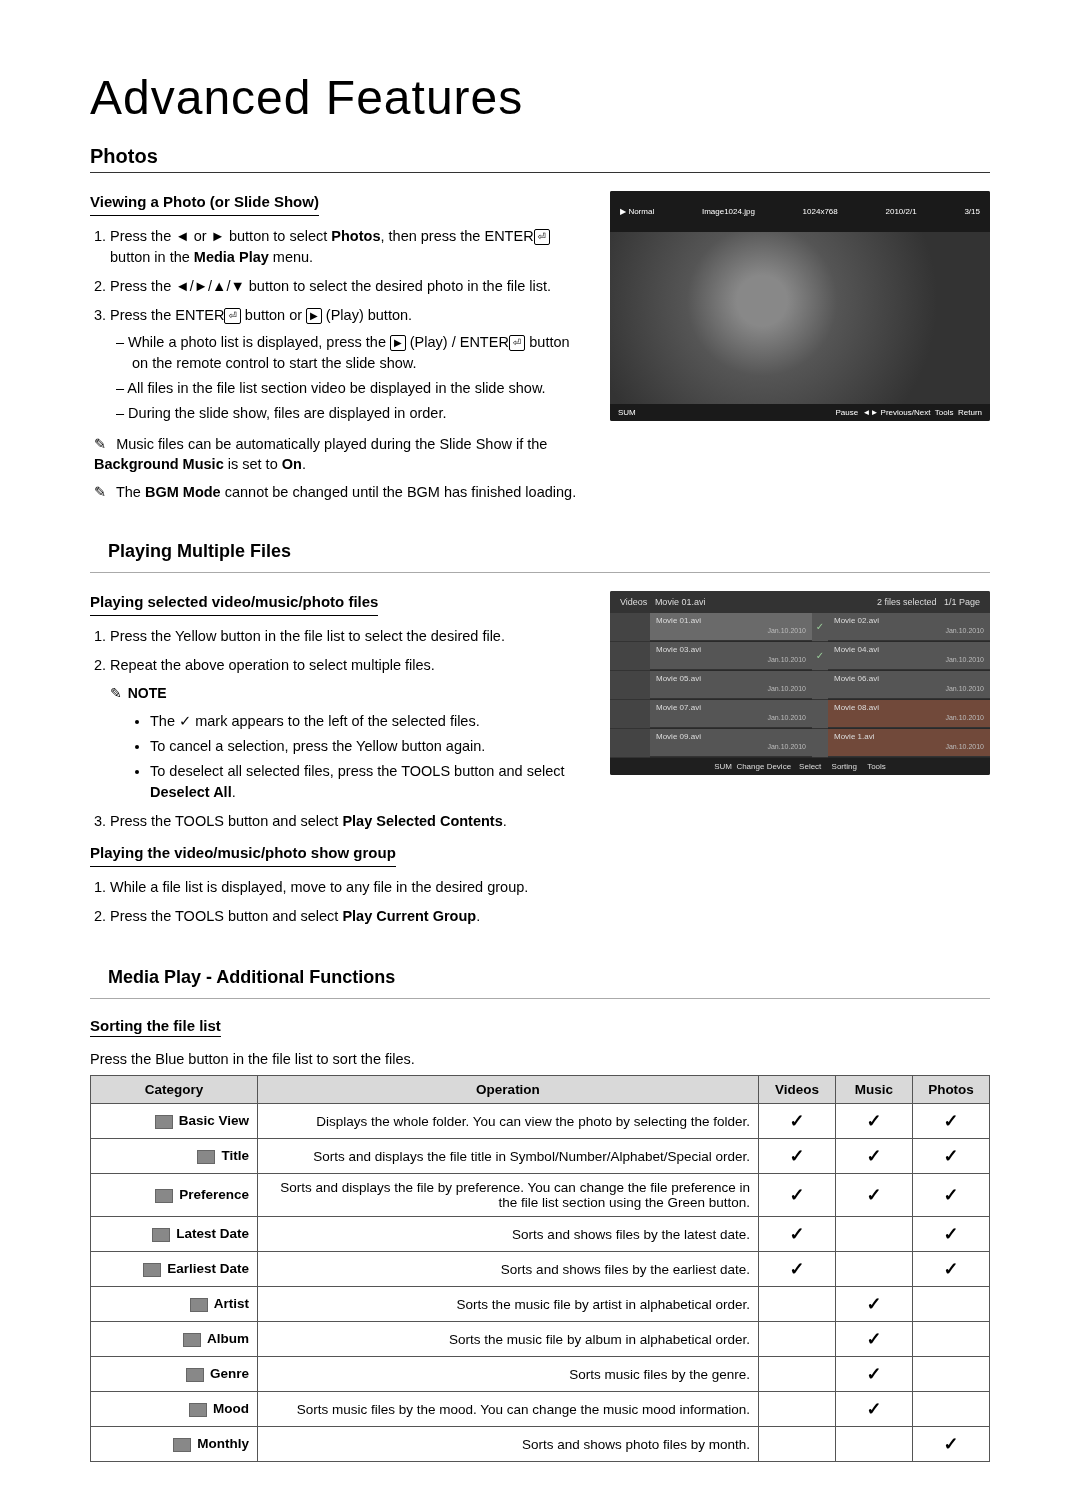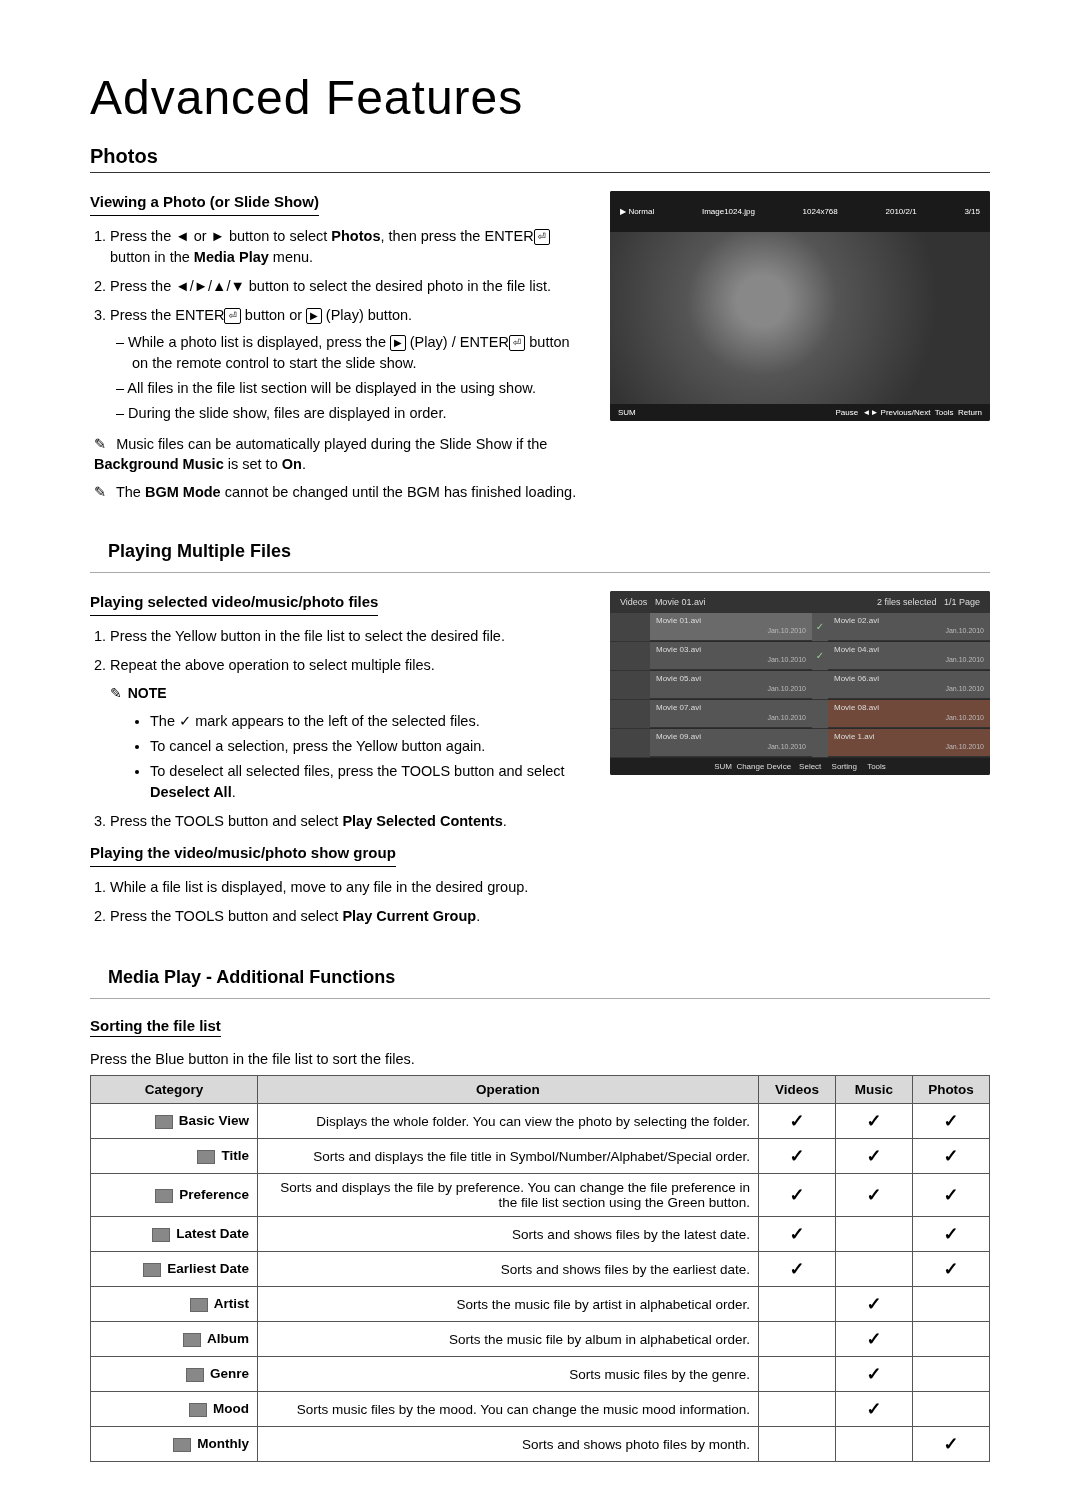--- a/index.html
+++ b/index.html
@@ -252,21 +252,21 @@
       <div class="sub-heading">Viewing a Photo (or Slide Show)</div>
       <ol class="instructions">
         <li>
           <span>Press the ◄ or ► button to select </span><b>Photos</b><span>, then press the ENTER</span><span class="icon-inline">⏎</span><span> button in the </span><b>Media Play</b><span> menu.</span>
         </li>
         <li>Press the ◄/►/▲/▼ button to select the desired photo in the file list.</li>
         <li>
           <span>Press the ENTER</span><span class="icon-inline">⏎</span><span> button or </span><span class="icon-inline">▶</span><span> (Play) button.</span>
           <ul class="dash">
             <li><span>While a photo list is displayed, press the </span><span class="icon-inline">▶</span><span> (Play) / ENTER</span><span class="icon-inline">⏎</span><span> button on the remote control to start the slide show.</span></li>
-            <li>All files in the file list section will be displayed in the using show.</li>
+            <li>All files in the file list section video be displayed in the slide show.</li>
             <li>During the slide show, files are displayed in order.</li>
           </ul>
         </li>
       </ol>
       <div class="note-line note-icon">
         <span>Music files can be automatically played during the Slide Show if the </span><b>Background Music</b><span> is set to </span><b>On</b><span>.</span>
       </div>
       <div class="note-line note-icon">
         <span>The </span><b>BGM Mode</b><span> cannot be changed until the BGM has finished loading.</span>
       </div>

